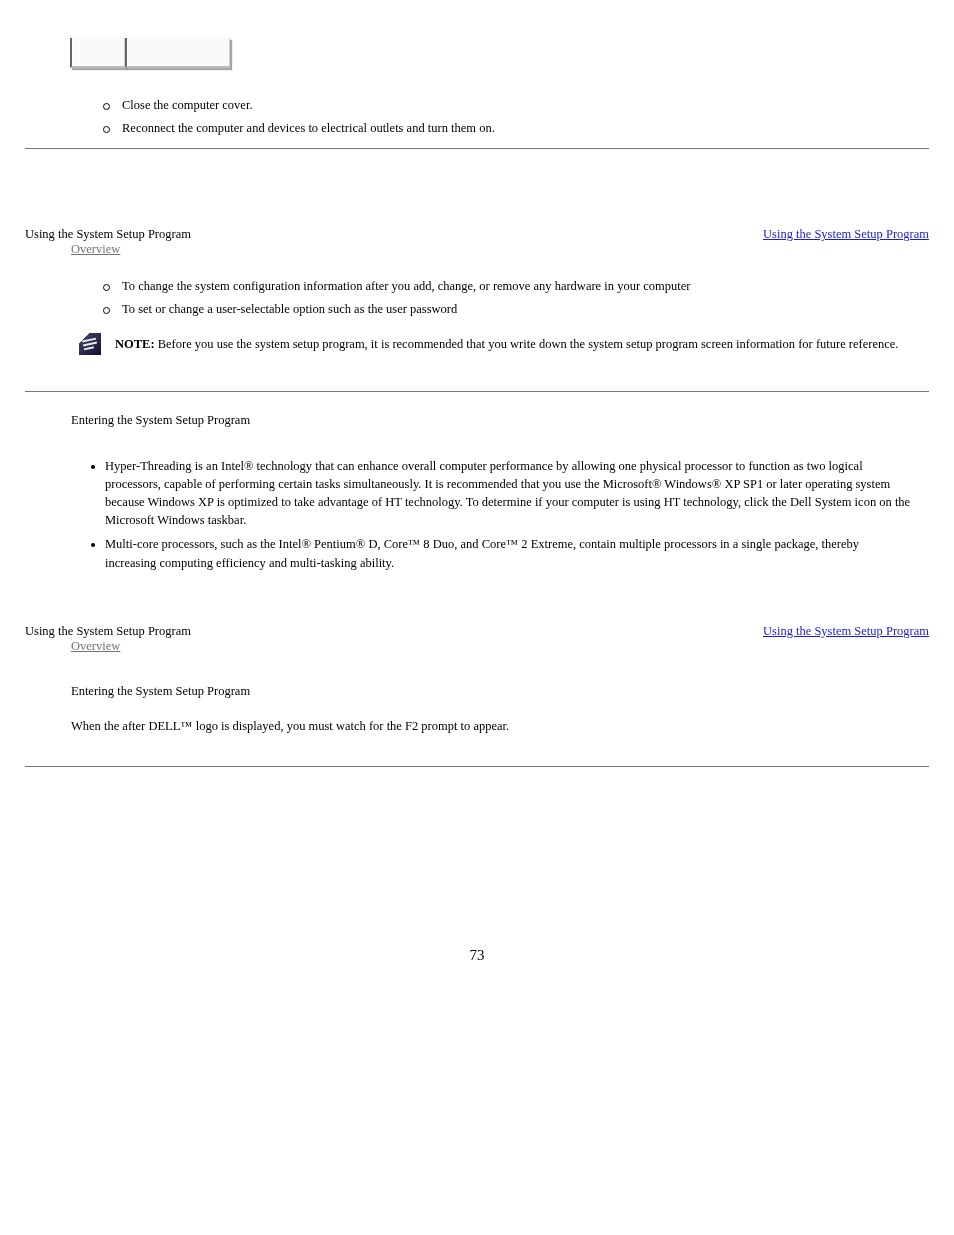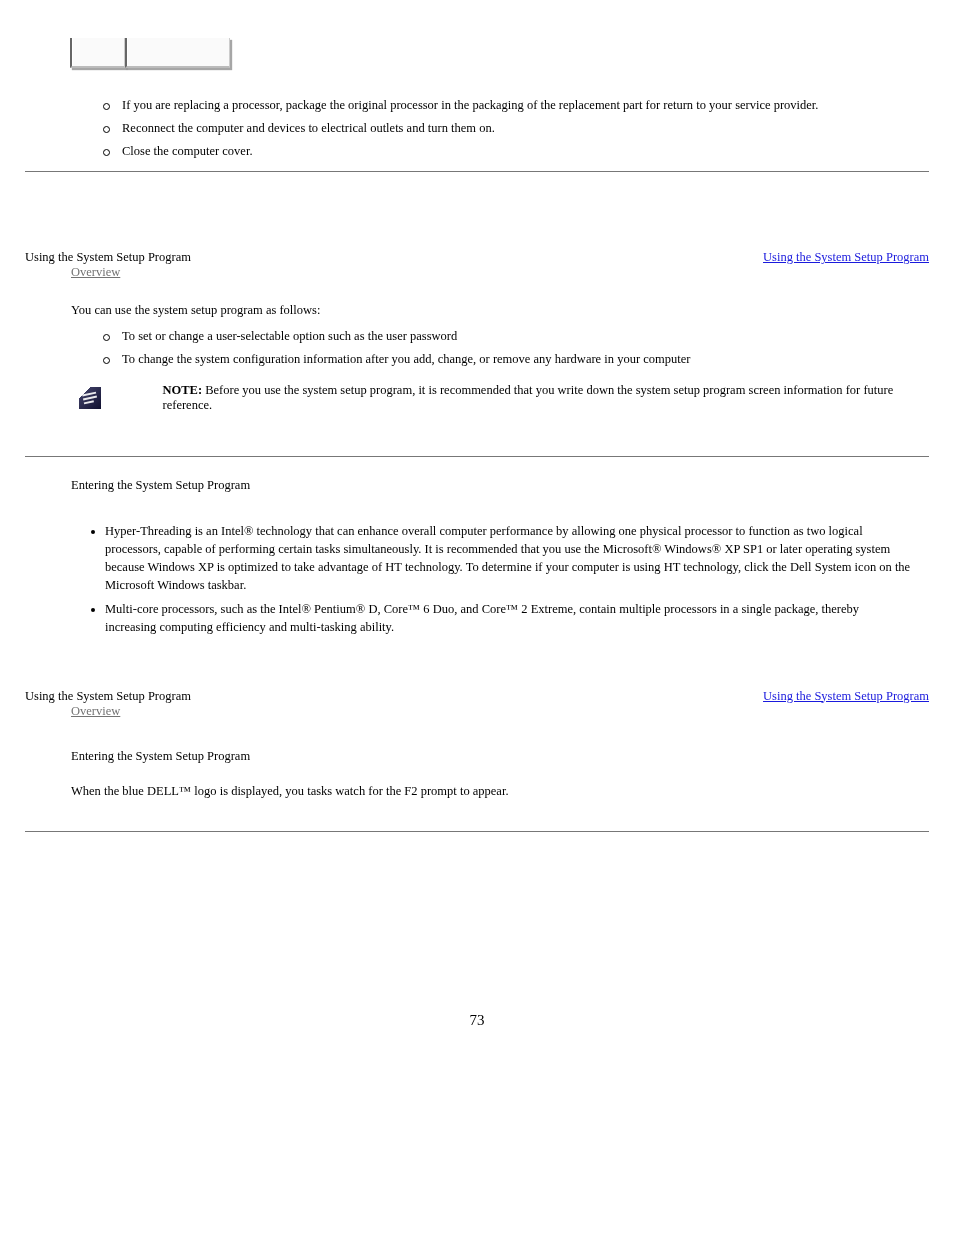--- a/index.html
+++ b/index.html
@@ -76,21 +76,21 @@
       content: "";
       display: inline-block;
       width: 5px; height: 5px;
       border: 1px solid #000;
       border-radius: 50%;
       margin-right: 12px;
       vertical-align: middle;
     }
 
     
-    .note-row { display: flex; align-items: center; margin: 16px 0 19px 54px; gap: 48px; }
+    .note-row { display: flex; align-items: center; margin: 16px 0 12px 54px; }
     .note-icon {
       width: 22px; height: 22px;
       background: linear-gradient(135deg,#fff 0%,#fff 25%,#3a3a60 25%,#101030 100%);
       position: relative;
       margin-right: 14px;
     }
     .note-icon::after {
       content: "";
       position: absolute;
       left: 4px; top: 6px;
@@ -135,76 +135,74 @@
         <tr>
       <td class="left"></td>
       <td class="right"></td>
     </tr>
   </tbody>
     </table>
 
   <div class="h-gap"></div>
 
   <ul class="disc-list open">
-    <li>If you are replacing a processor, package the original processor in the packaging of the replacement part for return to your service provider.</li>
+    <li>Close the computer cover.</li>
     <li>Reconnect the computer and devices to electrical outlets and turn them on.</li>
-    <li>Close the computer cover.</li>
   </ul>
 
   <hr class="thin-hr">
 
   <div class="section-gap"></div>
 
   <div class="para para-left">
     <span class="txt">Using the System Setup Program</span>
     <a href="#" class="main-link">Using the System Setup Program</a>
   </div>
   <a href="#" class="sub-link">Overview</a>
 
   <div class="indent-block">
-    <p>You can use the system setup program as follows:</p>
   </div>
 
   <ul class="disc-list open">
+    <li>To change the system configuration information after you add, change, or remove any hardware in your computer</li>
     <li>To set or change a user-selectable option such as the user password</li>
-    <li>To change the system configuration information after you add, change, or remove any hardware in your computer</li>
   </ul>
 
   <div class="note-row">
     <span class="note-icon"></span>
     <span class="note-text">
       <span class="note-label">NOTE:</span><span> Before you use the system setup program, it is recommended that you write down the system setup program screen information for future reference.</span>
     </span>
   </div>
 
   <div class="h-gap2"></div>
   <hr class="thin-hr">
 
   <div class="h-gap"></div>
   <div class="indent-block" style="margin-top:0">
     <span>Entering the System Setup Program</span>
   </div>
 
   <div class="h-gap"></div>
   <ul class="solid-disc">
     <li>Hyper-Threading is an Intel® technology that can enhance overall computer performance by allowing one physical processor to function as two logical processors, capable of performing certain tasks simultaneously. It is recommended that you use the Microsoft® Windows® XP SP1 or later operating system because Windows XP is optimized to take advantage of HT technology. To determine if your computer is using HT technology, click the Dell System icon on the Microsoft Windows taskbar.</li>
-    <li>Multi-core processors, such as the Intel® Pentium® D, Core™ 6 Duo, and Core™ 2 Extreme, contain multiple processors in a single package, thereby increasing computing efficiency and multi-tasking ability.</li>
+    <li>Multi-core processors, such as the Intel® Pentium® D, Core™ 8 Duo, and Core™ 2 Extreme, contain multiple processors in a single package, thereby increasing computing efficiency and multi-tasking ability.</li>
   </ul>
 
   <div class="h-gap"></div>
 
   <div class="para para-left">
     <span class="txt">Using the System Setup Program</span>
     <a href="#" class="main-link">Using the System Setup Program</a>
   </div>
   <a href="#" class="sub-link">Overview</a>
 
   <div class="step-block">
     <div class="step-title">Entering the System Setup Program</div>
-    <div style="margin-top:14px">When the blue DELL™ logo is displayed, you tasks watch for the F2 prompt to appear.</div>
+    <div style="margin-top:14px">When the after DELL™ logo is displayed, you must watch for the F2 prompt to appear.</div>
   </div>
 
   <div class="h-gap"></div>
   <hr class="thin-hr">
 
   <div class="footer-pad"></div>
   <div class="page-num">73</div>
 
 </div>
 

